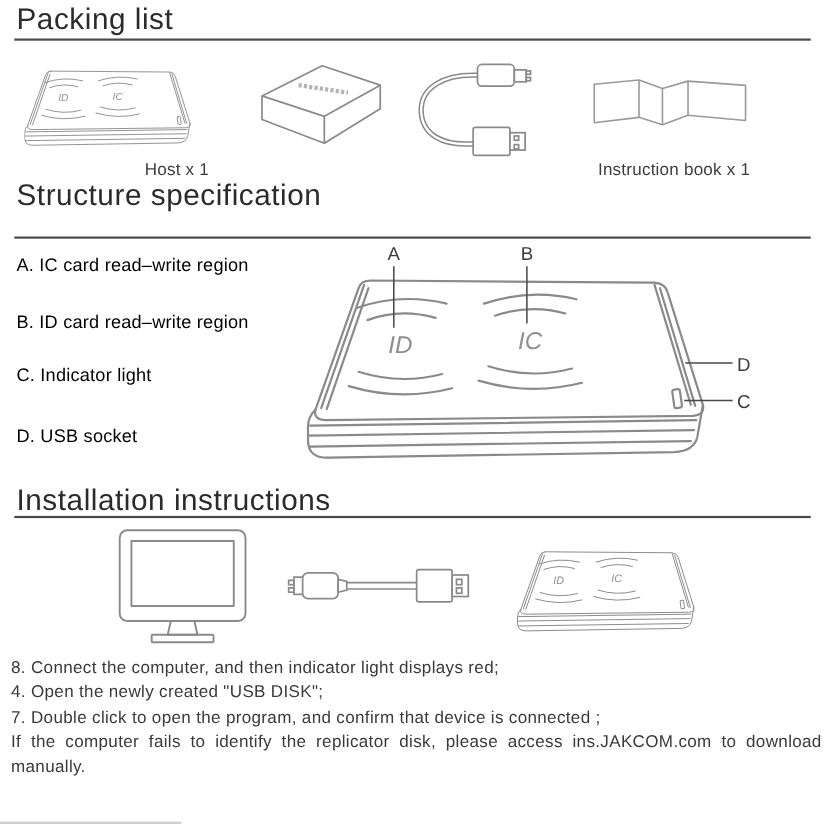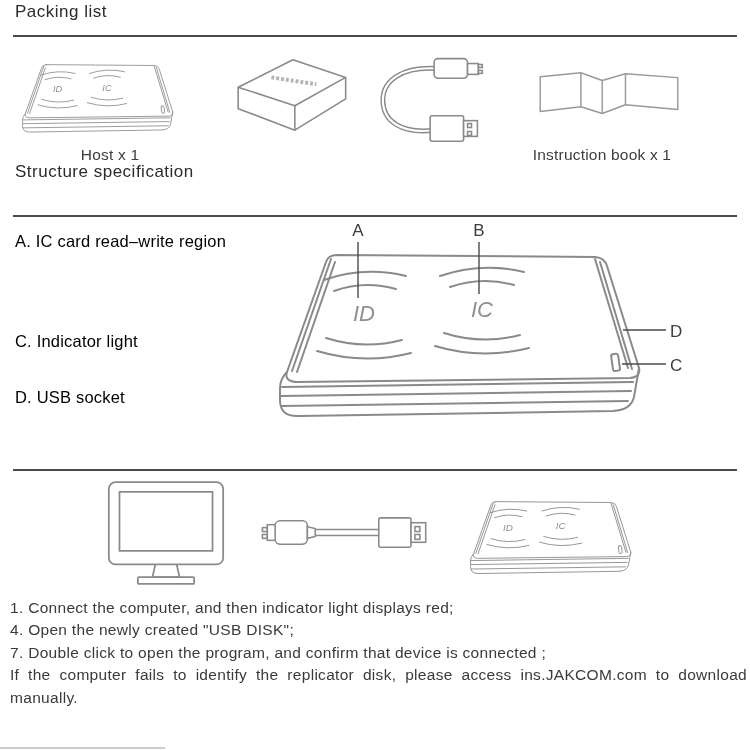--- a/index.html
+++ b/index.html
@@ -1,22 +1,22 @@
 <!DOCTYPE html>
 <html><head>
 <meta charset="utf-8">
 <style>
   html,body{margin:0;padding:0;background:#ffffff;}
   .page{position:relative;width:750px;height:750px;background:#ffffff;overflow:hidden;
         font-family:"Liberation Sans",sans-serif;color:#3d3d3d;}
-  .h1{position:absolute;left:15px;font-size:17px;font-weight:400;color:#2b2b2b;
+  .h1{position:absolute;left:15px;font-size:27px;font-weight:400;color:#2b2b2b;
       letter-spacing:0.5px;white-space:nowrap;}
   .rule{position:absolute;left:13px;width:724px;height:2px;background:#4a4a4a;}
   .fig{position:absolute;}
-  .caption{position:absolute;top:146px;width:160px;text-align:center;font-size:15.5px;
+  .caption{position:absolute;top:146px;width:160px;text-align:right;font-size:15.5px;
            color:#3d3d3d;letter-spacing:0.2px;white-space:nowrap;}
   .slabel{position:absolute;left:15px;font-size:16.5px;color:#000000;letter-spacing:0.2px;
           white-space:nowrap;}
   .steps{position:absolute;left:10px;top:597px;width:737px;font-size:15.5px;
          line-height:22.4px;letter-spacing:0.3px;color:#3a3a3a;}
   .note{text-align:justify;}
   .defs{position:absolute;width:0;height:0;overflow:hidden;}
   .edge-artifact{position:absolute;left:0;top:747px;width:165px;height:2px;background:#cdcdcd;}
 </style>
 </head>
@@ -93,39 +93,41 @@
     </g>
   </svg>
 
   <div class="caption" style="left:30px">Host x 1</div>
   <div class="caption" style="left:522px">Instruction book x 1</div>
 
   <div class="h1" style="top:162px">Structure specification</div>
   <div class="rule" style="top:215px"></div>
 
   <div class="slabel" style="top:232px">A. IC card read–write region</div>
+  <div class="slabel" style="top:284px">B. ID card read–write region</div>
   <div class="slabel" style="top:332px">C. Indicator light</div>
   <div class="slabel" style="top:388px">D. USB socket</div>
 
   <svg class="fig" style="left:278px;top:220px" width="432" height="215" viewBox="0 0 432 215">
     <use href="#dev"></use>
     <g stroke="#4a4a4a" stroke-width="1.4" fill="none">
       <path d="M80,22 L80,78"></path>
       <path d="M201,22 L201,74"></path>
       <path d="M345,110 L388,110"></path>
       <path d="M344,144 L388,144"></path>
     </g>
     <g fill="#3d3d3d" font-size="17" font-family="'Liberation Sans',sans-serif">
       <text x="80" y="16" text-anchor="middle">A</text>
       <text x="201" y="16" text-anchor="middle">B</text>
       <text x="392" y="117">D</text>
       <text x="392" y="151">C</text>
     </g>
   </svg>
 
+  <div class="h1" style="top:440px">Installation instructions</div>
   <div class="rule" style="top:469px"></div>
 
   <svg class="fig" style="left:103px;top:479px" width="126" height="107" viewBox="0 0 130 110">
     <g fill="none" stroke="#8a8a8a" stroke-width="1.8" stroke-linejoin="round">
       <rect x="6" y="3" width="118" height="85" rx="7"></rect>
       <rect x="17" y="13" width="96" height="61"></rect>
       <path d="M54,88 L51,101 L79,101 L76,88"></path>
       <rect x="36" y="101" width="58" height="7" rx="1"></rect>
     </g>
   </svg>
@@ -146,20 +148,20 @@
           <rect x="157" y="24" width="5" height="5"></rect>
       </g>
     </g>
   </svg>
 
   <svg class="fig" style="left:470px;top:486px" width="192" height="96" viewBox="0 0 430 215">
       <use href="#dev"></use>
     </svg>
 
   <div class="steps">
-    <div>1. Connect the computer, and then indicator light displays red;</div>
+    <div>8. Connect the computer, and then indicator light displays red;</div>
     <div>4. Open the newly created "USB DISK";</div>
     <div>7. Double click to open the program, and confirm that device is connected ;</div>
     <div class="note">If the computer fails to identify the replicator disk, please access ins.JAKCOM.com to download manually.</div>
   </div>
 
   <div class="edge-artifact"></div>
 </div>
 
 </body></html>

